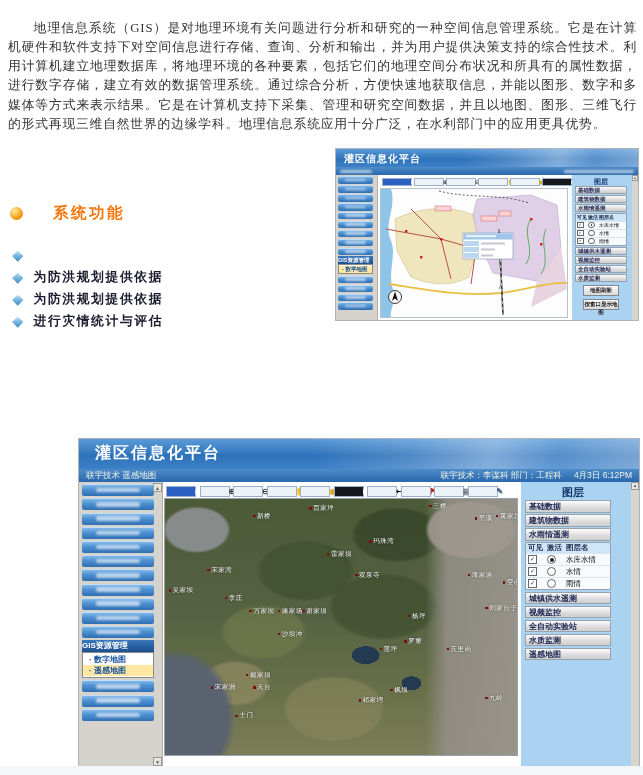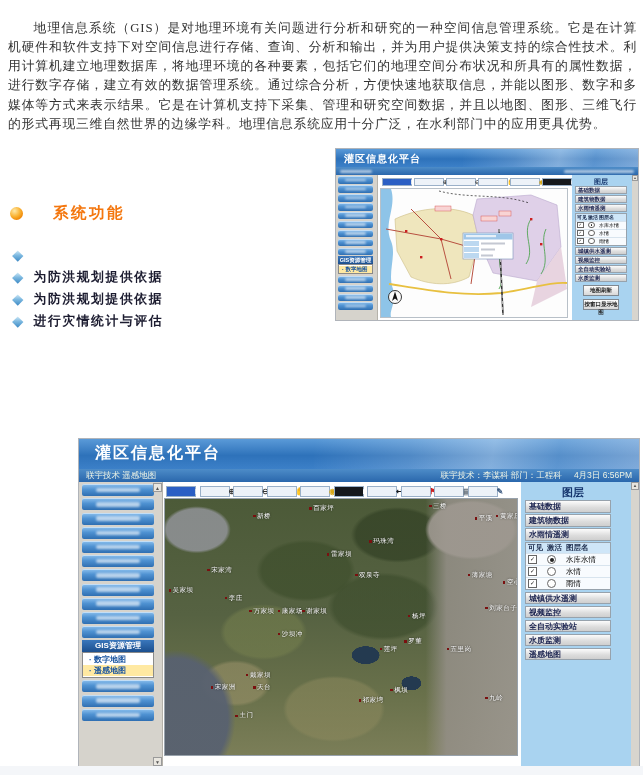--- a/index.html
+++ b/index.html
@@ -28,21 +28,21 @@
   .hd-photo{position:absolute;right:0;top:0;height:100%;width:58%;
     background:linear-gradient(100deg,rgba(255,255,255,0) 0%,rgba(255,255,255,.16) 30%,
       rgba(222,236,250,.45) 55%,rgba(160,195,230,.35) 75%,rgba(195,214,238,.5) 100%);}
   .hd-title{position:relative;color:#fff;font-weight:bold;}
   .strip{background:linear-gradient(180deg,#4d8cc8,#2a67ac);color:#eef4e6;
          display:flex;justify-content:space-between;align-items:center;box-sizing:border-box;}
   .smear{display:inline-block;height:4.5px;width:62%;background:rgba(255,255,255,.6);
          border-radius:2px;filter:blur(1.1px);}
   .sbtn{border-radius:2px;background:linear-gradient(180deg,#8cc0ee,#4f92d2 45%,#2f6fb2);
         box-shadow:inset 0 1px 0 rgba(255,255,255,.5);display:flex;align-items:center;justify-content:center;}
-  .gis-hd{background:linear-gradient(180deg,#3a77bc,#1c4f8e);color:#fff;font-weight:bold;text-align:center;}
+  .gis-hd{background:linear-gradient(180deg,#3a77bc,#1c4f8e);color:#fff;font-weight:bold;text-align:left;}
   .subbox{background:#fff;border:1px solid #8a8a8a;}
   .subitem{color:#1a55a0;font-weight:bold;white-space:nowrap;overflow:hidden;}
   .subitem::before{content:"· ";}
   .subitem.active{background:#ffe9a2;}
   .sarr{position:absolute;background:#e9e6df;border:1px solid #9a9a9a;color:#555;
         text-align:center;box-sizing:border-box;}
   .tico{display:inline-block;border:1px solid #9ab0c8;text-align:center;font-weight:bold;
         box-sizing:border-box;padding-left:28px;}
 
   
@@ -340,21 +340,21 @@
 
   <div class="app app-large">
     <div class="hd">
       <div class="hd-photo"></div>
       <div class="hd-title">灌区信息化平台</div>
     </div>
     <div class="strip">
       <span>联宇技术 遥感地图</span>
       <span style="display:flex;gap:12px">
         <span>联宇技术：李谋科 部门：工程科</span>
-        <span>4月3日 6:56PM</span>
+        <span>4月3日 6:12PM</span>
       </span>
     </div>
     <div class="al-body">
       <div class="al-sb">
         <div>
             <div class="sbtn">
               <span class="smear"></span>
             </div>
             <div class="sbtn">
               <span class="smear"></span>

